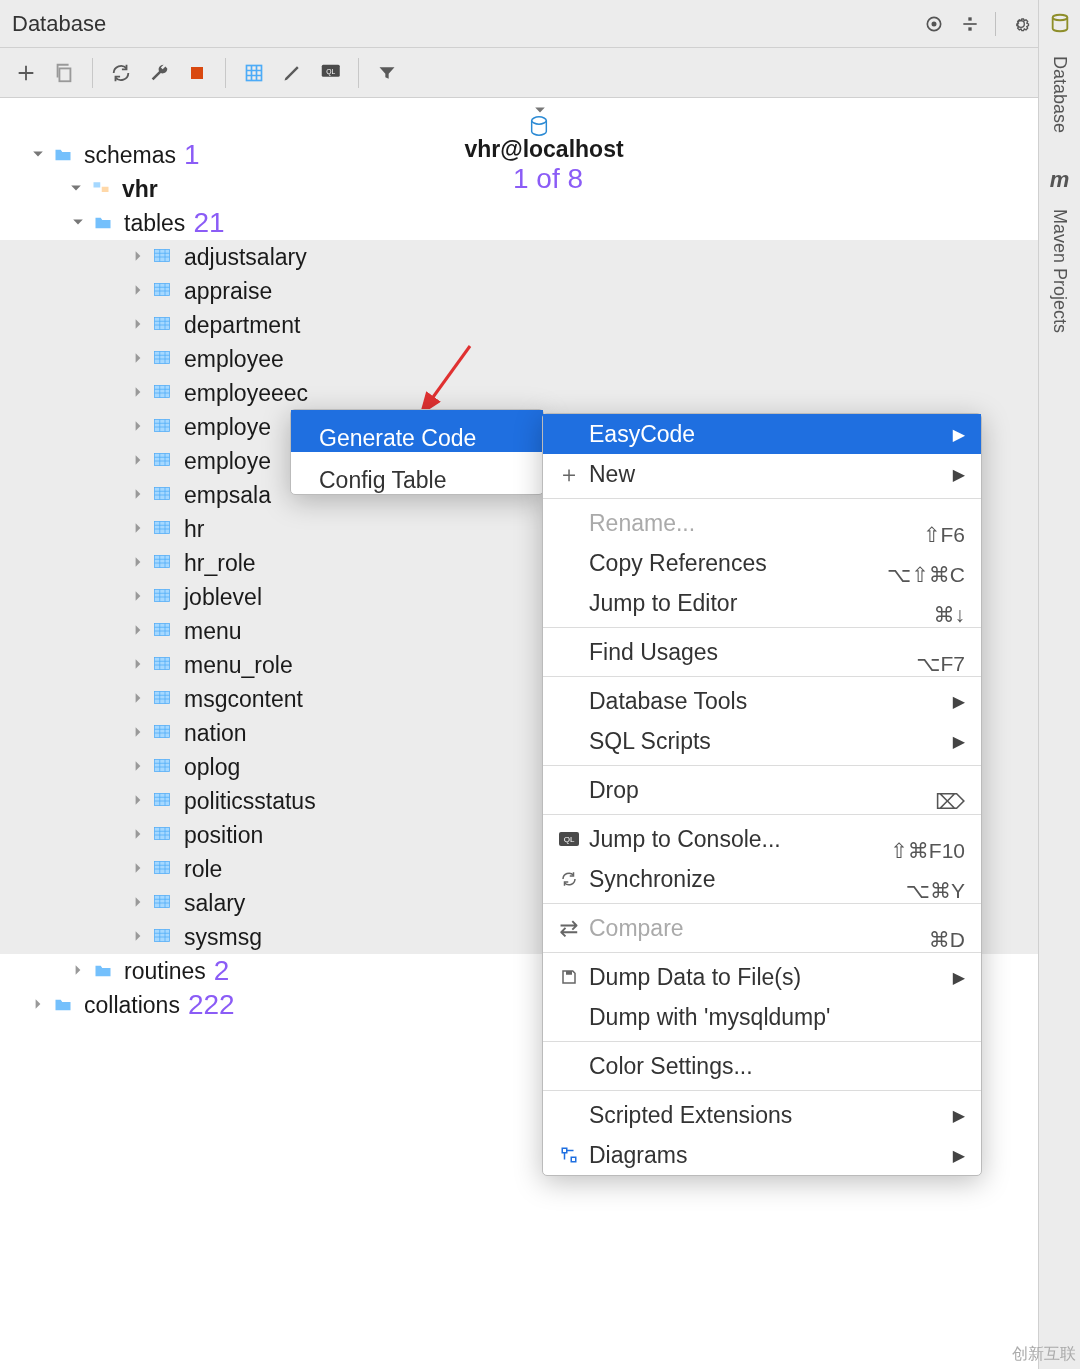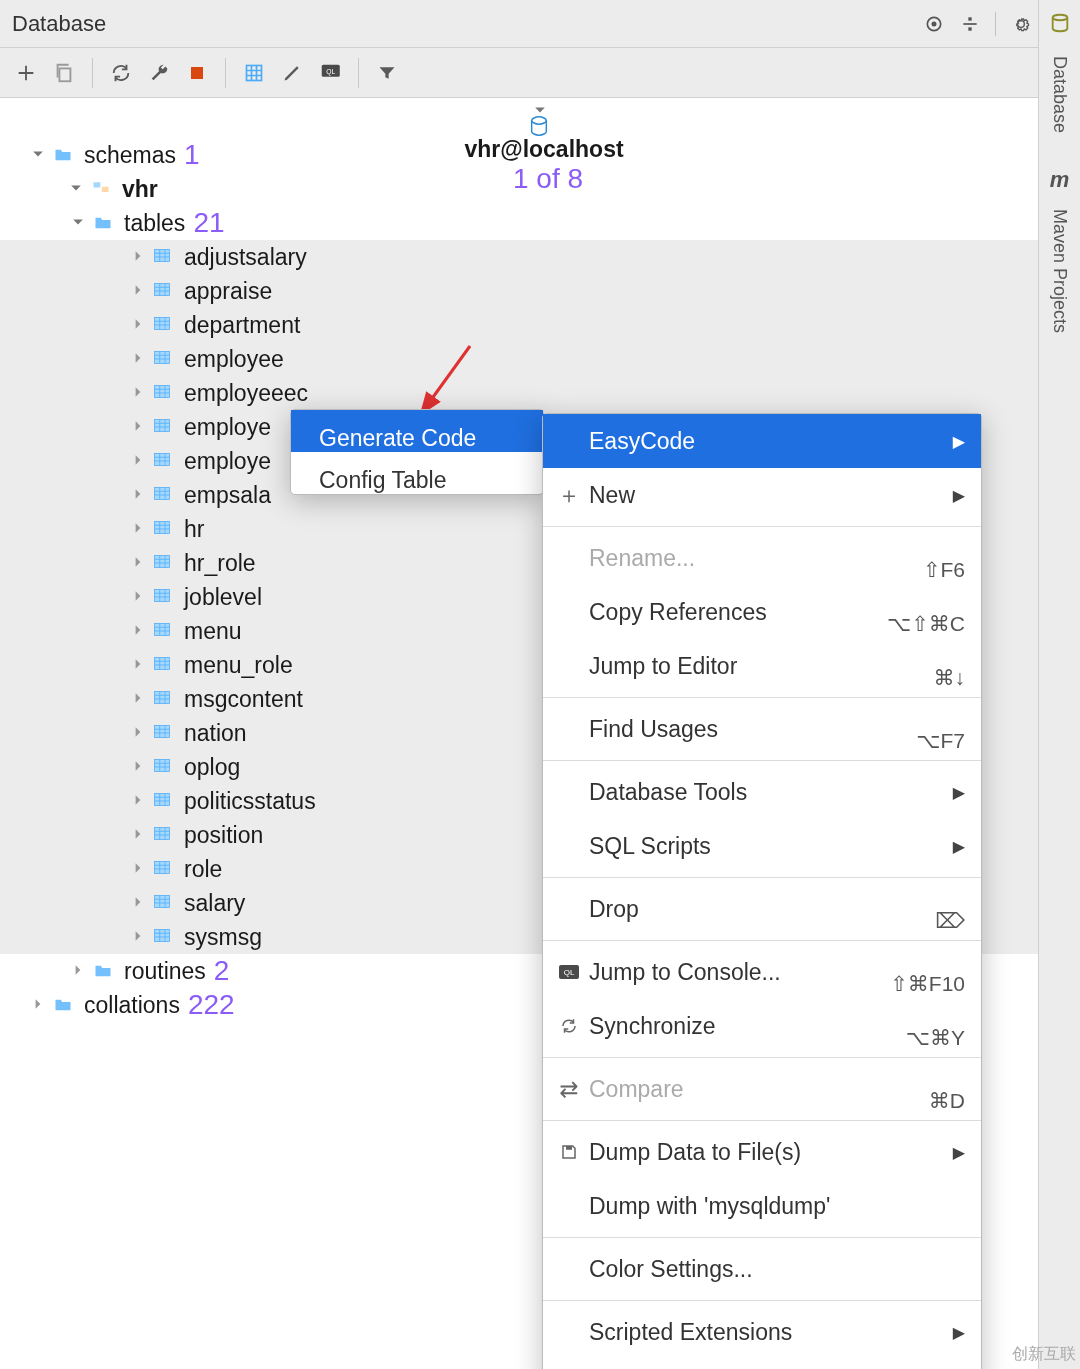--- a/index.html
+++ b/index.html
@@ -24,21 +24,21 @@
 .table-icon rect { fill:#a5d8ff; stroke:#4dabf7; }
 .node-label { font-size: 23px; color:#1a1a1a; }
 .node-count { font-size: 28px; color:#8b5cf6; margin-left: 8px; }
 .tree-block { background:#ececec; }
 .right-tabs { position:absolute; right:0; top:0; width:42px; height:100%; background:#ececec; border-left:1px solid #d0d0d0; display:flex; flex-direction:column; align-items:center; padding-top:12px; gap:10px; }
 .vtab { writing-mode: vertical-rl; font-size:18px; color:#555; padding:6px 2px; }
 .submenu { position:absolute; left:290px; top:409px; width:254px; background:#fff; border:1px solid #bbb; box-shadow:0 6px 28px rgba(0,0,0,0.25); border-radius:5px; }
 .submenu .mitem { height:42px; display:flex; align-items:flex-end; padding:0 28px; font-size:23px; }
 .submenu .mitem.sel { background:#1f6fe0; color:#fff; }
 .context-menu { position:absolute; left:542px; top:413px; width:440px; background:#fff; border:1px solid #bbb; box-shadow:0 6px 28px rgba(0,0,0,0.25); border-radius:5px; }
-.context-menu .citem { height:54px; display:flex; align-items:center; padding:0 16px; font-size:23px; justify-content:space-between; }
+.context-menu .citem { height:40px; display:flex; align-items:center; padding:0 16px; font-size:23px; justify-content:space-between; }
 .context-menu .citem.sel { background:#1f6fe0; color:#fff; }
 .context-menu .citem .lft { display:flex; align-items:center; gap:10px; }
 .context-menu .citem .ic { width:20px; display:flex; justify-content:center; color:#666; }
 .context-menu .sep { height:1px; background:#dcdcdc; margin:4px 0; }
 .context-menu .citem.dis { color:#aaa; }
 .shortcut { font-size:21px; color:#555;margin-top:24px; }
 .arrow-right { font-size:16px; color:#444; }
 .citem.sel .arrow-right { color:#fff; }
 .red-arrow { position:absolute; left:405px; top:341px; pointer-events:none; }
 .divider { width:1px; height:30px; background:#c8c8c8; margin:0 4px; }

